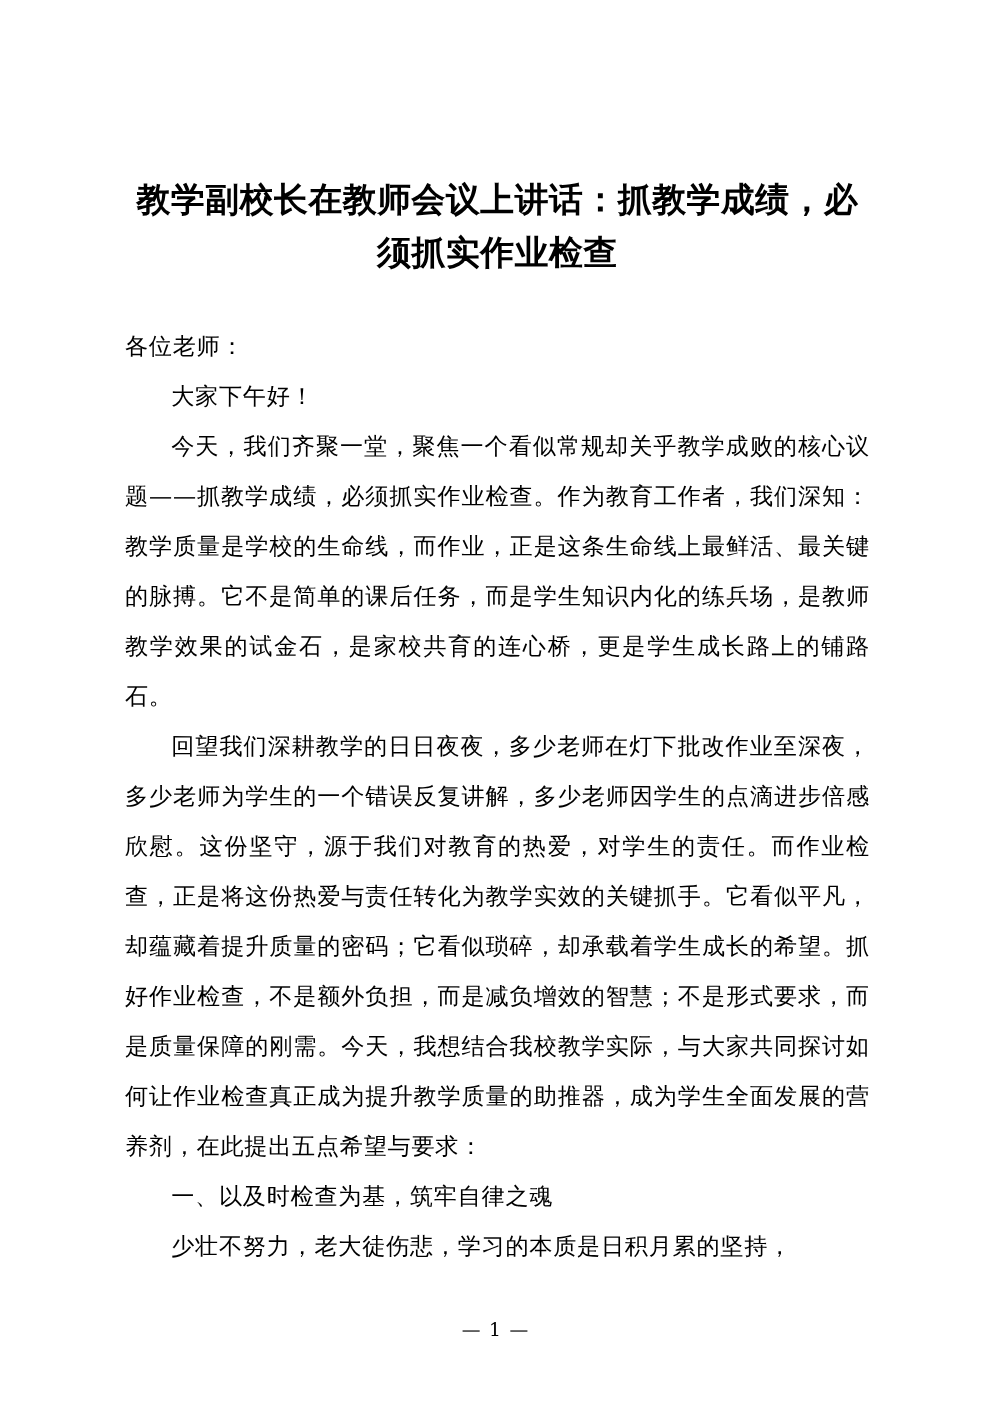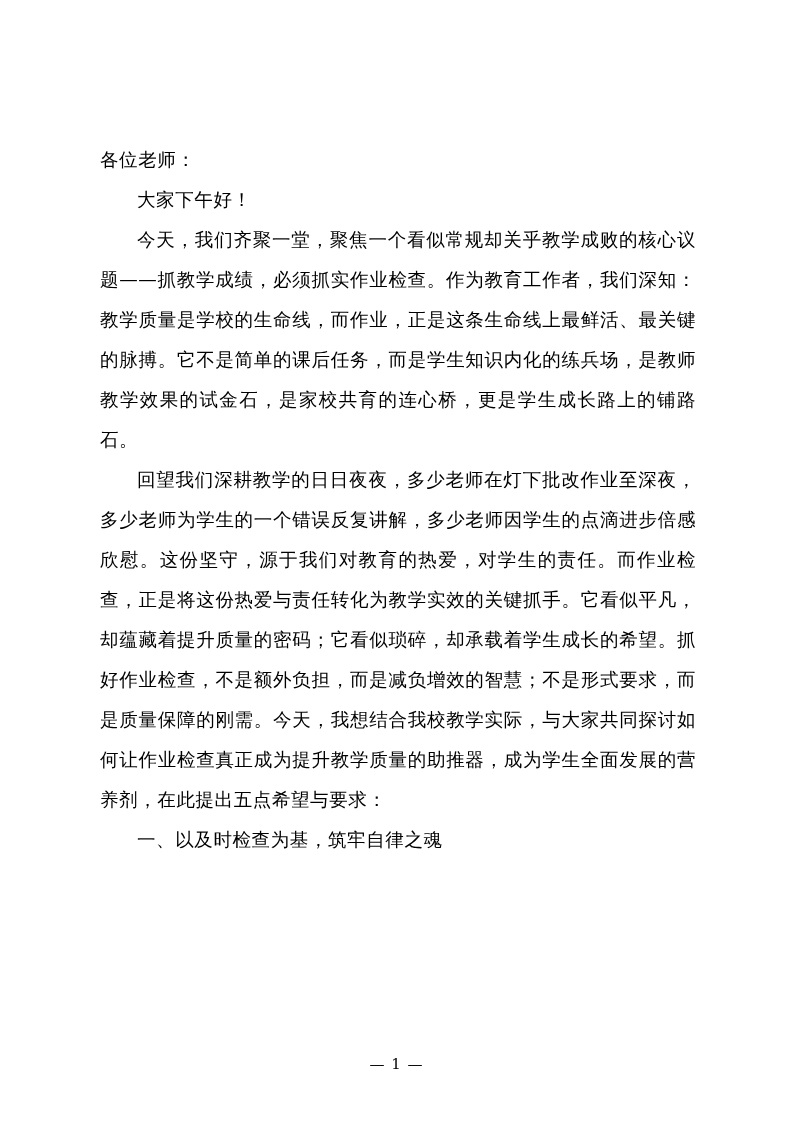--- a/index.html
+++ b/index.html
@@ -76,28 +76,30 @@
     letter-spacing: 1px;
     color: #000;
   }
 </style>
 </head>
 <body>
 
 <div class="page">
   <div class="content">
 
+    <h1 class="doc-title">教学副校长在教师会议上讲话：抓教学成绩，必须抓实作业检查</h1>
 
     <div class="salutation">各位老师：</div>
 
     <p class="body-par">大家下午好！</p>
 
     <p class="body-par">今天，我们齐聚一堂，聚焦一个看似常规却关乎教学成败的核心议题——抓教学成绩，必须抓实作业检查。作为教育工作者，我们深知：教学质量是学校的生命线，而作业，正是这条生命线上最鲜活、最关键的脉搏。它不是简单的课后任务，而是学生知识内化的练兵场，是教师教学效果的试金石，是家校共育的连心桥，更是学生成长路上的铺路石。</p>
 
     <p class="body-par">回望我们深耕教学的日日夜夜，多少老师在灯下批改作业至深夜，多少老师为学生的一个错误反复讲解，多少老师因学生的点滴进步倍感欣慰。这份坚守，源于我们对教育的热爱，对学生的责任。而作业检查，正是将这份热爱与责任转化为教学实效的关键抓手。它看似平凡，却蕴藏着提升质量的密码；它看似琐碎，却承载着学生成长的希望。抓好作业检查，不是额外负担，而是减负增效的智慧；不是形式要求，而是质量保障的刚需。今天，我想结合我校教学实际，与大家共同探讨如何让作业检查真正成为提升教学质量的助推器，成为学生全面发展的营养剂，在此提出五点希望与要求：</p>
 
     <p class="heading-par">一、以及时检查为基，筑牢自律之魂</p>
 
+    <p class="body-par">少壮不努力，老大徒伤悲，学习的本质是日积月累的坚持，</p>
 
   </div>
 
   <div class="footer">— 1 —</div>
 </div>
 
 </body></html>

